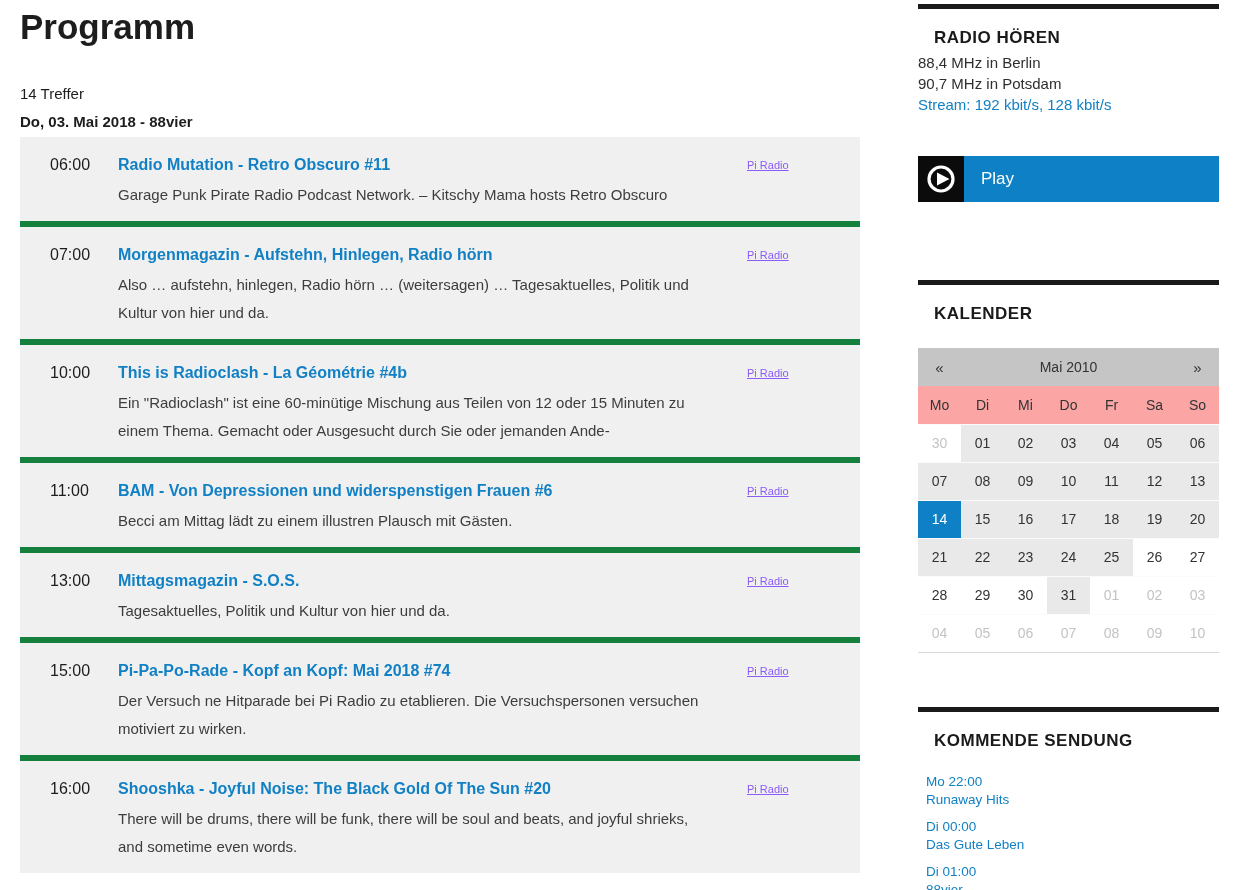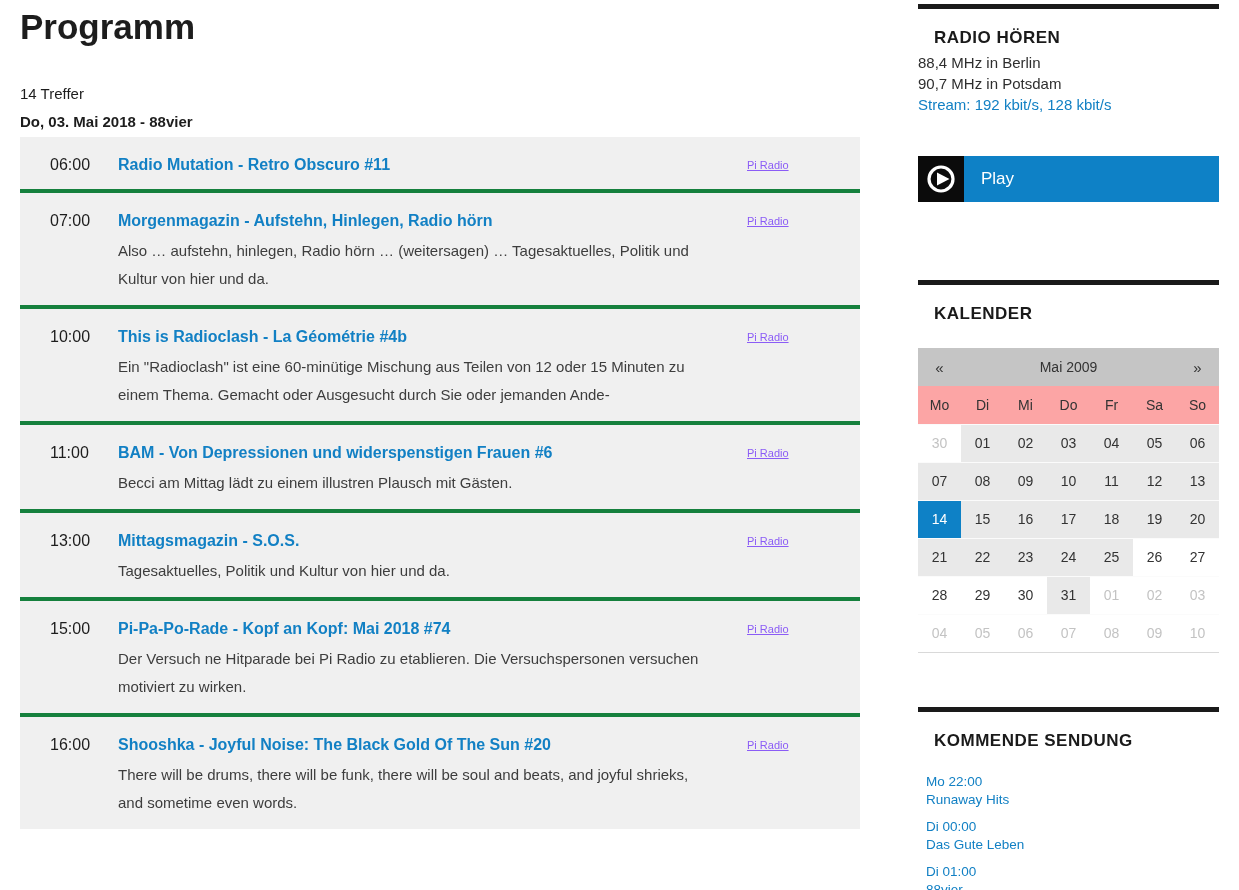--- a/index.html
+++ b/index.html
@@ -10,21 +10,21 @@
     font-family: "Liberation Sans", sans-serif;
   }
 
   
   .content { position: absolute; left: 20px; top: 0; width: 840px; }
   .page-title { margin: 6px 0 0; font-size: 35px; line-height: 42px; font-weight: 700; color: #1d1d1d; }
   .results-count { margin-top: 37px; font-size: 15px; line-height: 17px; color: #1d1d1d; }
   .date-heading { margin-top: 11px; font-size: 15px; line-height: 17px; font-weight: 700; color: #1d1d1d; }
 
   .program-list { margin-top: 7px; background: #f0f0f0; }
-  .entry { display: flex; padding: 16px 0 12px; border-bottom: 4px solid #15803d; }
+  .entry { display: flex; padding: 16px 0 12px; border-bottom: 6px solid #15803d; }
   .entry:last-child { border-bottom: none; }
   .entry-time { flex: none; margin-left: 30px; width: 68px; font-size: 16px; line-height: 24px; color: #1d1d1d; }
   .entry-main { flex: 1; min-width: 0; }
   .entry-title { display: inline-block; font-size: 16px; line-height: 24px; font-weight: 700;
                  color: var(--link-blue); text-decoration: none; }
   .entry-desc { margin-top: 4px; max-width: 585px; font-size: 15px; line-height: 28px; color: #3d3d3d; }
   .entry-station { flex: none; width: 113px; font-size: 11px; line-height: 24px; color: #8b5cf6; text-decoration: underline; }
 
   
   .sidebar { position: absolute; left: 918px; top: 0; width: 301px; }
@@ -65,21 +65,21 @@
 </head>
 <body>
 
 <main class="content">
   <h1 class="page-title">Programm</h1>
   <div class="results-count">14 Treffer</div>
   <div class="date-heading">Do, 03. Mai 2018 - 88vier</div>
   <div class="program-list" id="program-list">
       <div class="entry">
         <div class="entry-time">06:00</div>
-        <div class="entry-main"><a class="entry-title" href="#">Radio Mutation - Retro Obscuro #11</a></div>
+        <div class="entry-main"><a class="entry-title" href="#">Radio Mutation - Retro Obscuro #11</a><div class="entry-desc">Garage Punk Pirate Radio Podcast Network. – Kitschy Mama hosts Retro Obscuro</div></div>
         <div class="entry-station">Pi Radio</div>
       </div>
       <div class="entry">
         <div class="entry-time">07:00</div>
         <div class="entry-main"><a class="entry-title" href="#">Morgenmagazin - Aufstehn, Hinlegen, Radio hörn</a><div class="entry-desc">Also … aufstehn, hinlegen, Radio hörn … (weitersagen) … Tagesaktuelles, Politik und Kultur von hier und da.</div></div>
         <div class="entry-station">Pi Radio</div>
       </div>
       <div class="entry">
         <div class="entry-time">10:00</div>
         <div class="entry-main"><a class="entry-title" href="#">This is Radioclash - La Géométrie #4b</a><div class="entry-desc">Ein "Radioclash" ist eine 60-minütige Mischung aus Teilen von 12 oder 15 Minuten zu einem Thema. Gemacht oder Ausgesucht durch Sie oder jemanden Ande-</div></div>
@@ -131,21 +131,21 @@
     <span class="play-label">Play</span>
   </a>
 
   <div class="rule rule-mid"></div>
   <h2 class="sb-heading">KALENDER</h2>
 
   <table class="calendar">
     <thead>
       <tr class="cal-head">
         <th class="cal-nav">«</th>
-        <th colspan="5" class="cal-month">Mai 2009</th>
+        <th colspan="5" class="cal-month">Mai 2010</th>
         <th class="cal-nav">»</th>
       </tr>
       <tr class="cal-weekdays" id="cal-weekdays">
           <th>Mo</th>
           <th>Di</th>
           <th>Mi</th>
           <th>Do</th>
           <th>Fr</th>
           <th>Sa</th>
           <th>So</th>

